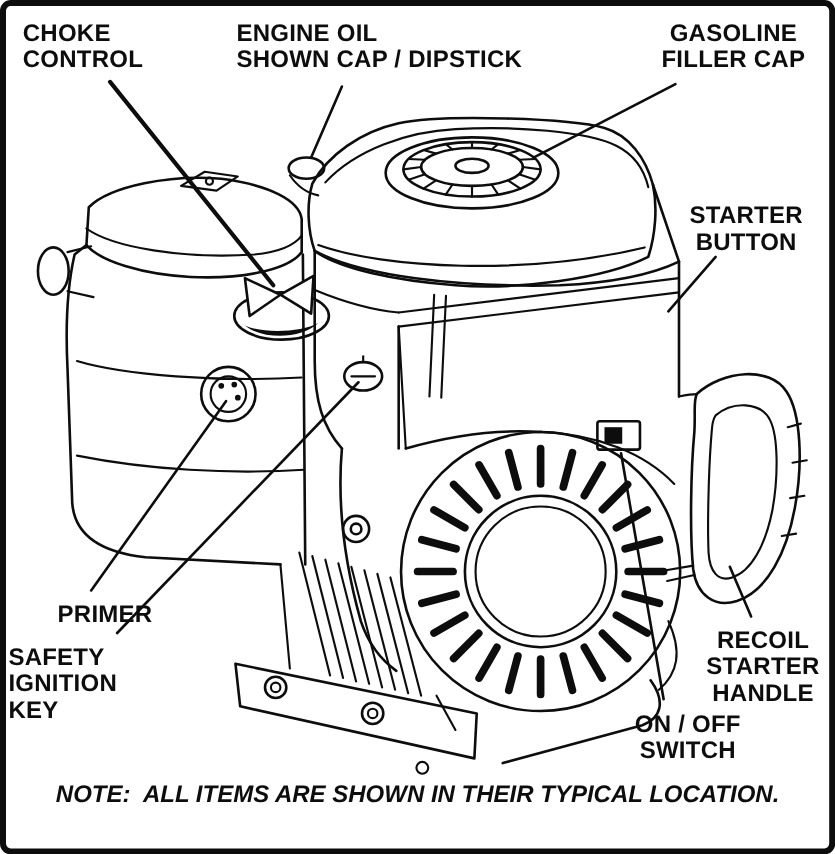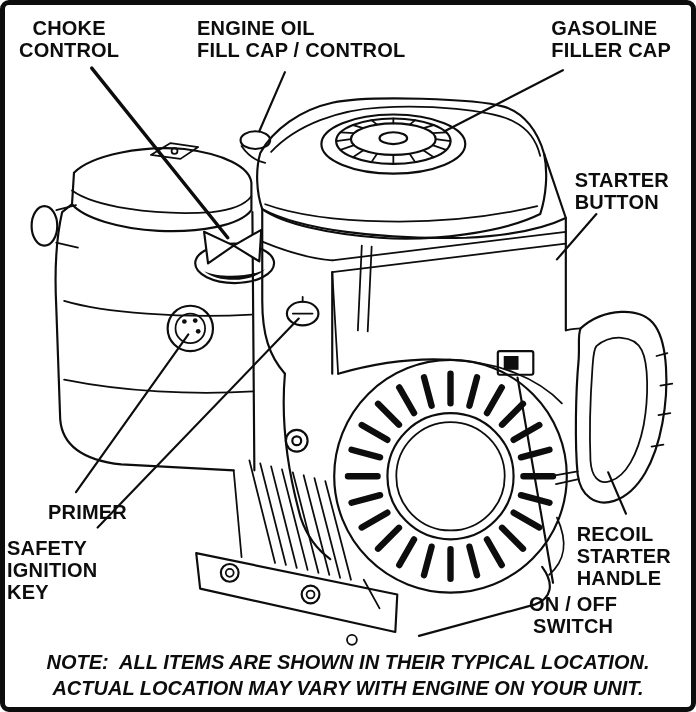--- a/index.html
+++ b/index.html
@@ -20,28 +20,28 @@
     width:100%; height:100%;
   }
   .callout {
     position:absolute;
     font-weight:bold;
     font-size:20px;
     line-height:22px;
     white-space:pre-line;
     letter-spacing:0.2px;
   }
-  .align-right { text-align:left; }
-  .lbl-choke   { left:14px;  top:12px;text-align:center; }
+  .align-right { text-align:center; }
+  .lbl-choke   { left:14px;  top:12px; }
   .lbl-oil     { left:192px; top:12px; }
   .lbl-gas     { right:20px; top:12px; }
   .lbl-starter { right:22px; top:164px; }
   .lbl-primer  { left:14px;  top:496px;margin-left:29px; }
   .lbl-key     { left:2px;  top:532px; }
-  .lbl-recoil  { right:20px; top:518px; }
+  .lbl-recoil  { right:8px; top:518px; }
   .lbl-onoff   { left:524px; top:588px;text-align:center; }
   .note-line {
     position:absolute; left:0; right:0;
     text-align:center;
     font-weight:bold;
     font-size:20px;
     line-height:24px;
     white-space:pre;
     font-style:italic;
   }
@@ -170,21 +170,21 @@
         <circle cx="352" cy="644" r="5" stroke-width="1.8"></circle>
       </g>
 
     </g>
   </svg>
 
   <div class="callout lbl-choke">CHOKE
 CONTROL</div>
 
   <div class="callout lbl-oil">ENGINE OIL
-FILL CAP / CONTROL</div>
+SHOWN CAP / DIPSTICK</div>
 
   <div class="callout lbl-gas align-right">GASOLINE
 FILLER CAP</div>
 
   <div class="callout lbl-starter align-right">STARTER
 BUTTON</div>
 
   <div class="callout lbl-primer">PRIMER</div>
 
   <div class="callout lbl-key">SAFETY
@@ -192,15 +192,14 @@
 KEY</div>
 
   <div class="callout lbl-recoil align-right">RECOIL
 STARTER
 HANDLE</div>
 
   <div class="callout lbl-onoff">ON / OFF
 SWITCH</div>
 
   <div class="note-line note-1">NOTE:  ALL ITEMS ARE SHOWN IN THEIR TYPICAL LOCATION.</div>
-  <div class="note-line note-2">ACTUAL LOCATION MAY VARY WITH ENGINE ON YOUR UNIT.</div>
 
 </div>
 
 </body></html>

